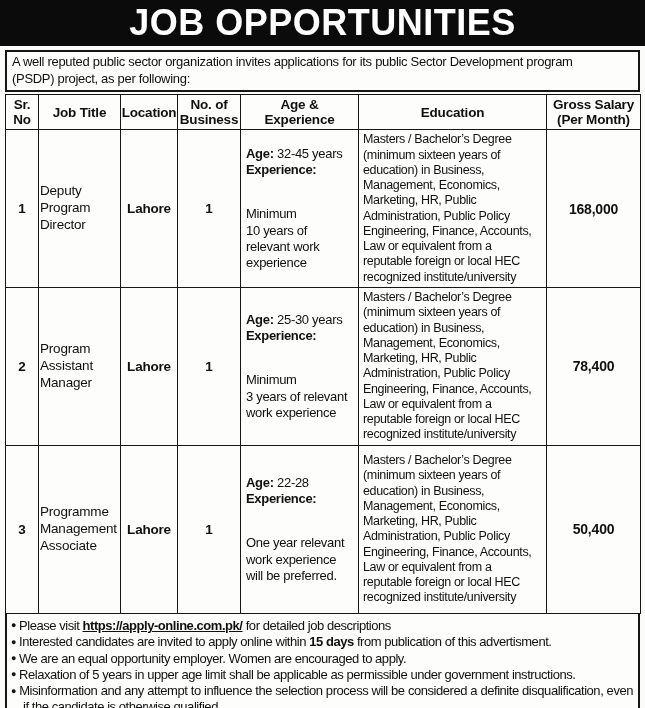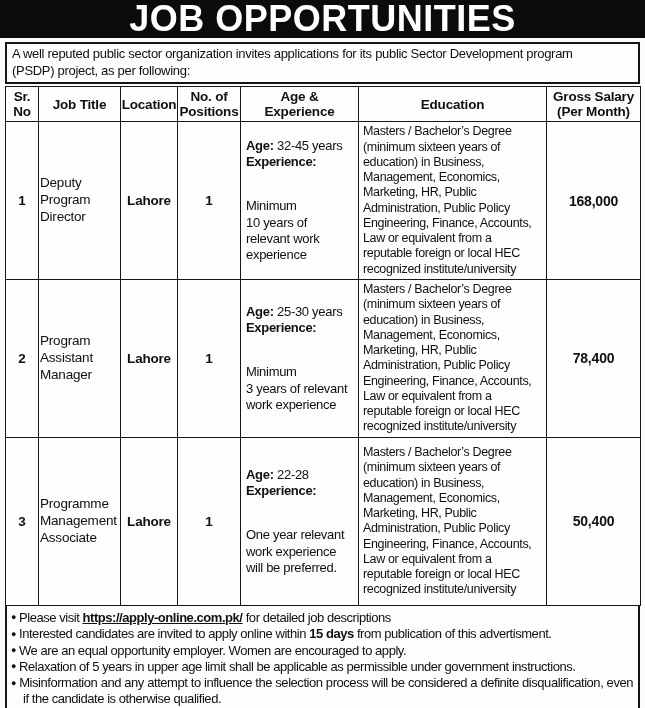--- a/index.html
+++ b/index.html
@@ -7,21 +7,21 @@
     width:645px;height:708px;
     background:#fbfbfa;
     font-family:"Liberation Sans","DejaVu Sans",sans-serif;
     color:#101010;
     overflow:hidden;
   }
   .page{width:645px;height:708px;position:relative;}
 
   
   .banner{
-    width:645px;height:38px;
+    width:645px;height:46px;
     background:#0b0b0b;
     display:flex;align-items:center;justify-content:center;
   }
   .banner h1{
     margin:0;color:#ffffff;
     font-size:36px;font-weight:bold;letter-spacing:.5px;
     line-height:46px;white-space:nowrap;
   }
 
   
@@ -94,21 +94,21 @@
         <col style="width:188px">
       <col style="width:94px">
     </colgroup>
     <thead>
       <tr>
         <th>Sr.
 No</th>
         <th>Job Title</th>
         <th>Location</th>
         <th>No. of
-Positions</th>
+Business</th>
         <th>Age &amp;
 Experience</th>
         <th>Education</th>
         <th>Gross Salary
 (Per Month)</th>
       </tr>
     </thead>
     <tbody>
       <tr class="r0">
         <td class="c-sr">1</td>

